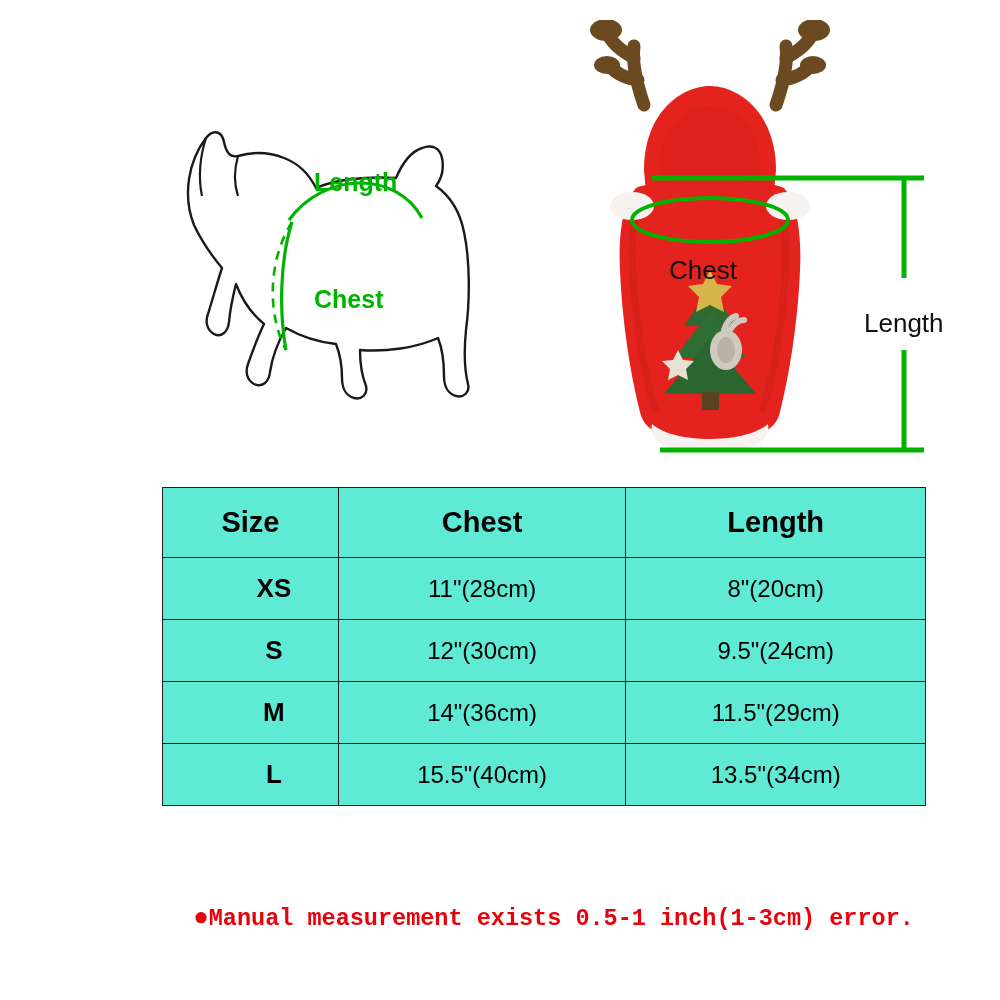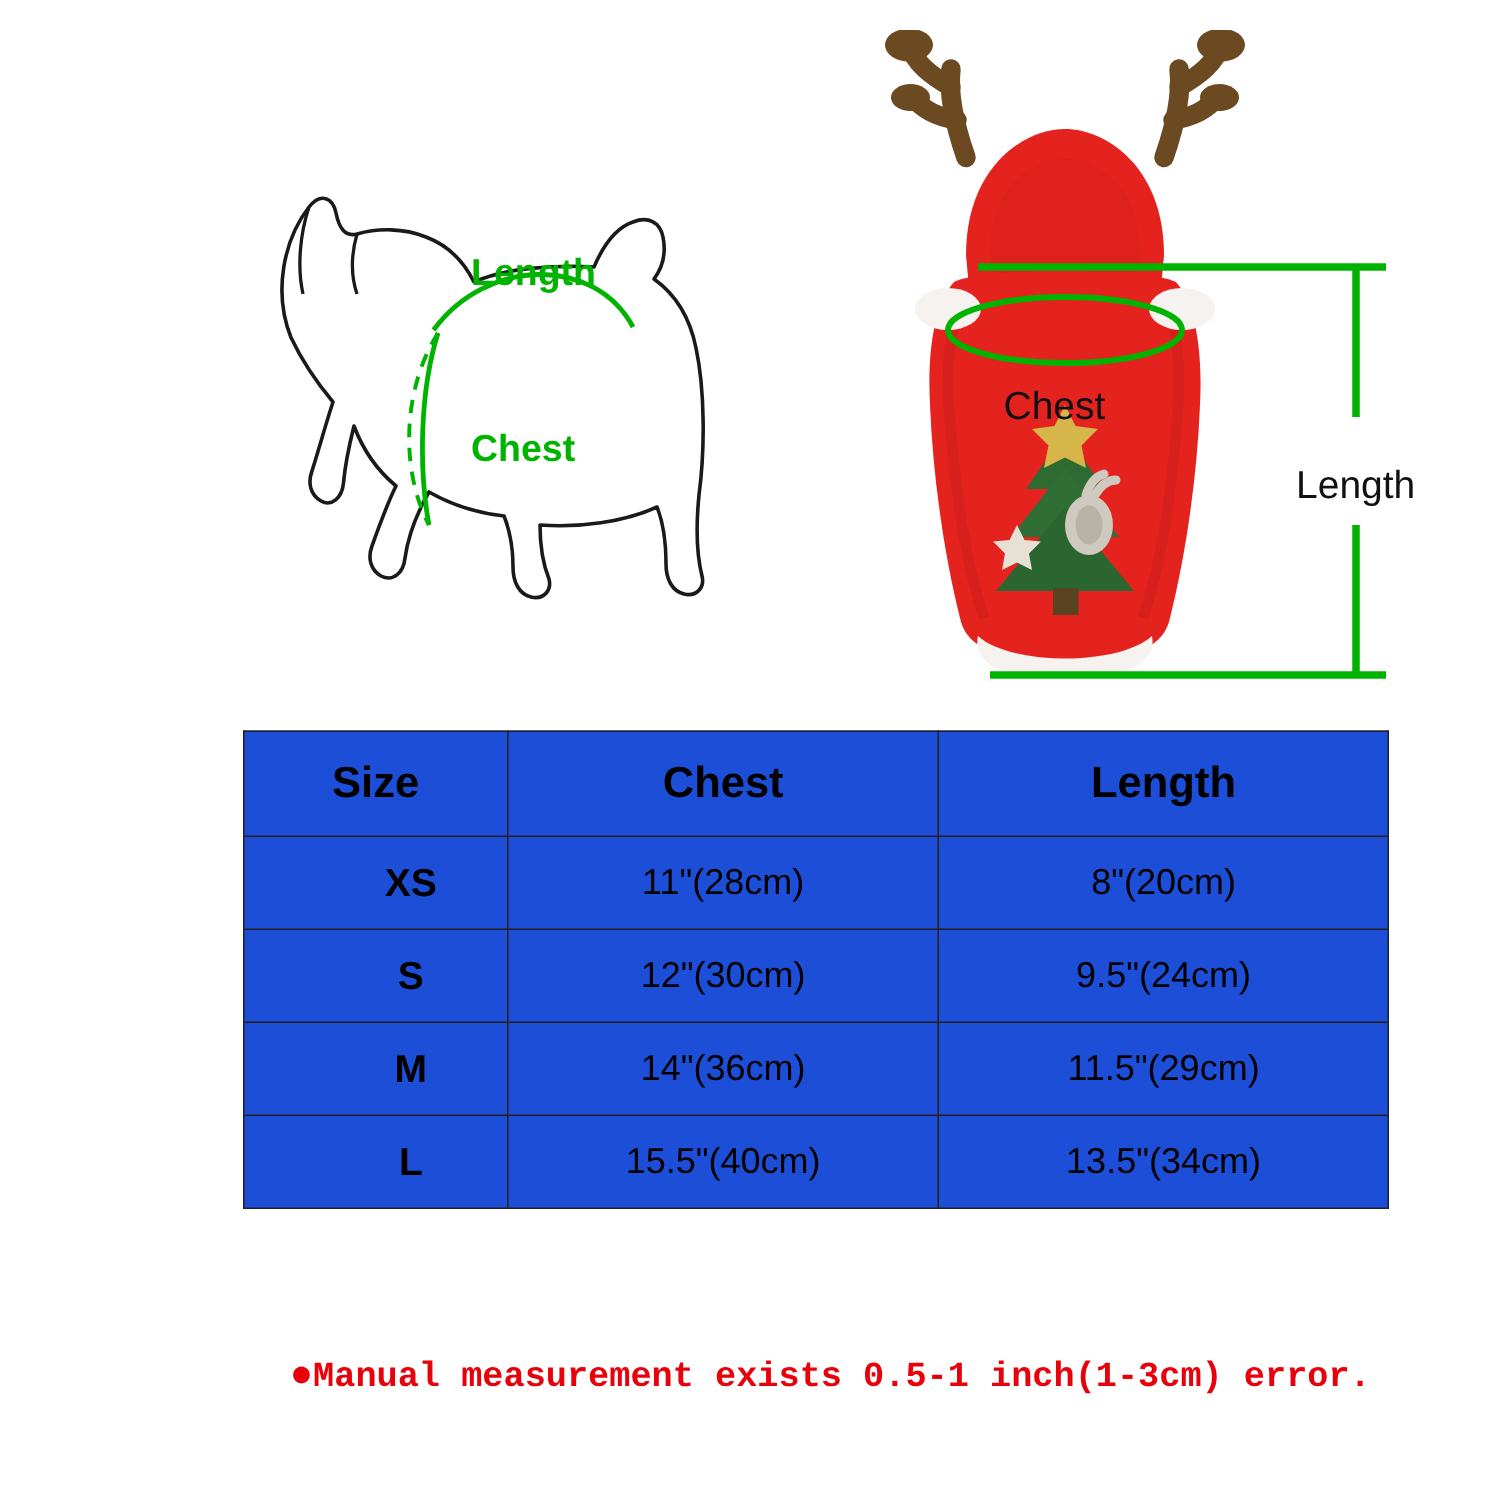--- a/index.html
+++ b/index.html
@@ -57,21 +57,21 @@
     color: #111;
     font-family: "Liberation Sans", sans-serif;
   }
 
   
   table.size-table {
     position: absolute;
     left: 118px; top: 487px;
     width: 764px;
     border-collapse: collapse;
-    background: #1d4ed8;
+    background: #5eead4;
   }
   table.size-table th,
   table.size-table td {
     border: 1px solid #231f20;
     text-align: center;
     color: #000;
     font-family: "Liberation Sans", sans-serif;
   }
   table.size-table th {
     font-size: 29px;

